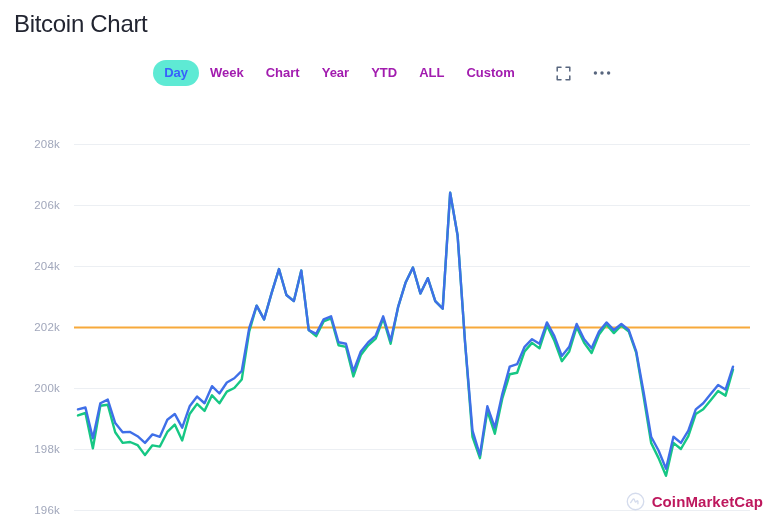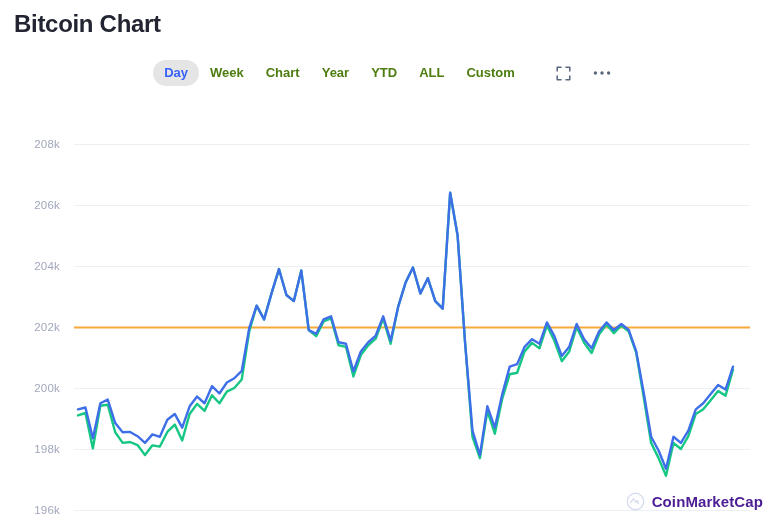--- a/index.html
+++ b/index.html
@@ -27,21 +27,21 @@
     left: 0;
     top: 0;
     width: 769px;
     height: 48px;
     display: flex;
     align-items: center;
   }
   .page-title {
     margin-left: 14px;
     font-size: 24px;
-    font-weight: bold;
+    font-weight: normal;
     color: #222531;
     letter-spacing: -0.3px;
     line-height: 1;
   }
 
   
   .toolbar {
     position: absolute;
     left: 0;
     top: 55px;
@@ -51,32 +51,32 @@
     align-items: center;
     justify-content: center;
   }
   .tabs {
     display: flex;
     align-items: center;
   }
   .tab {
     font-size: 13px;
     font-weight: bold;
-    color: #4d7c0f;
+    color: #a21caf;
     padding: 6px 11px;
     border-radius: 14px;
     line-height: 14px;
     white-space: nowrap;
     cursor: pointer;
     background: transparent;
     border: none;
     font-family: "Liberation Sans", sans-serif;
   }
   .tab.active {
-    background: #e5e5e5;
+    background: #5eead4;
     color: #3861fb;
   }
   .tool-icons {
     display: flex;
     align-items: center;
     margin-left: 14px;
   }
   .icon-btn {
     width: 28px;
     height: 28px;
@@ -122,21 +122,21 @@
     right: 22px;
     bottom: 14px;
     display: flex;
     align-items: center;
     opacity: 1;
     pointer-events: none;
   }
   .watermark-text {
     font-size: 15px;
     font-weight: bold;
-    color: #4c1d95;
+    color: #be185d;
     margin-left: 7px;
     letter-spacing: 0.1px;
   }
 </style>
 </head>
 <body>
 
 <div class="page">
 
   <div class="header">

